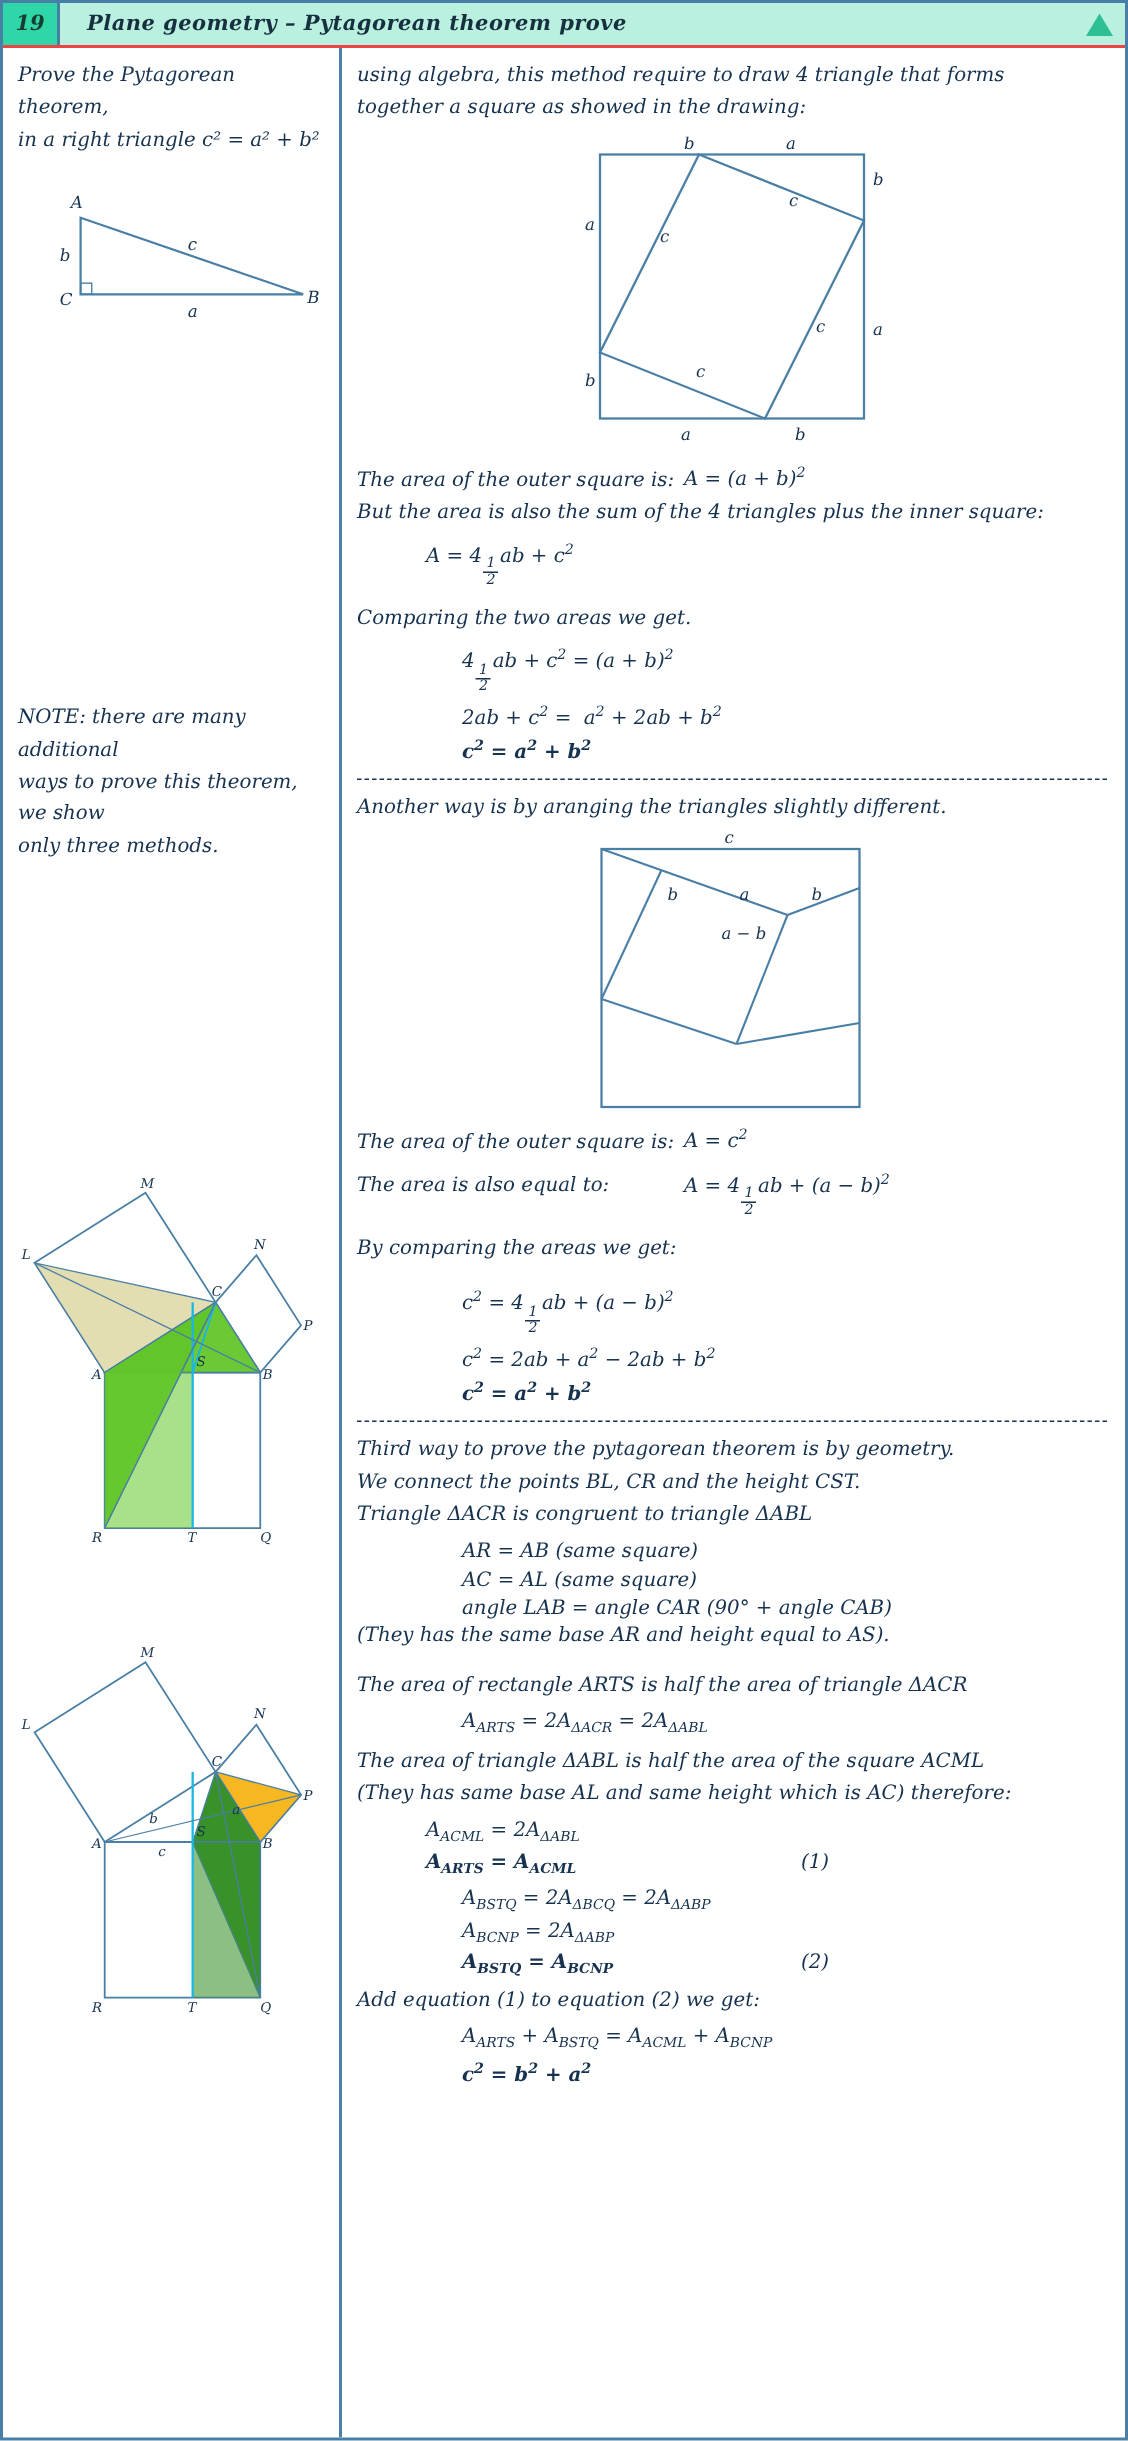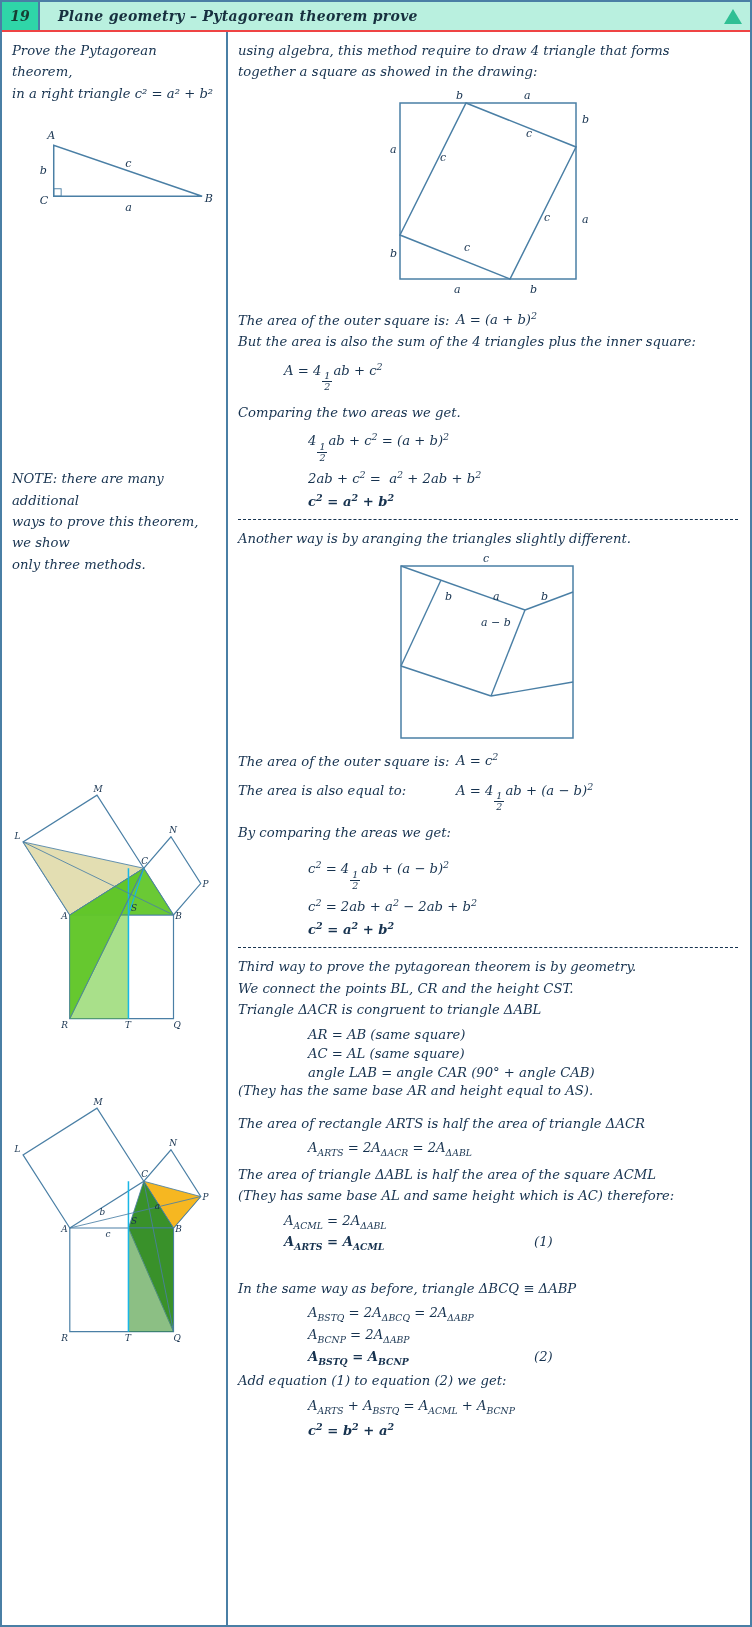--- a/index.html
+++ b/index.html
@@ -329,21 +329,20 @@
       <div class="txt">(They has same base AL  and same height which is  AC) therefore:</div>
 
       <div class="math indent1" style="margin-top:6px;">
         A<sub>ACML</sub> = 2A<sub>ΔABL</sub>
       </div>
       <div class="rowline indent1" style="margin-top:4px;">
         <span class="math b" style="min-width:250px;">A<sub>ARTS</sub> = A<sub>ACML</sub></span>
         <span class="math">(1)</span>
       </div>
 
-      <div class="txt" style="margin-top:26px;">In the same way as before, triangle   ΔBCQ ≡ ΔABP</div>
 
       <div class="math indent2" style="margin-top:6px;">
         A<sub>BSTQ</sub> = 2A<sub>ΔBCQ</sub> = 2A<sub>ΔABP</sub>
       </div>
       <div class="math indent2" style="margin-top:4px;">
         A<sub>BCNP</sub> = 2A<sub>ΔABP</sub>
       </div>
       <div class="rowline indent2" style="margin-top:4px;">
         <span class="math b" style="min-width:226px;">A<sub>BSTQ</sub> = A<sub>BCNP</sub></span>
         <span class="math">(2)</span>

